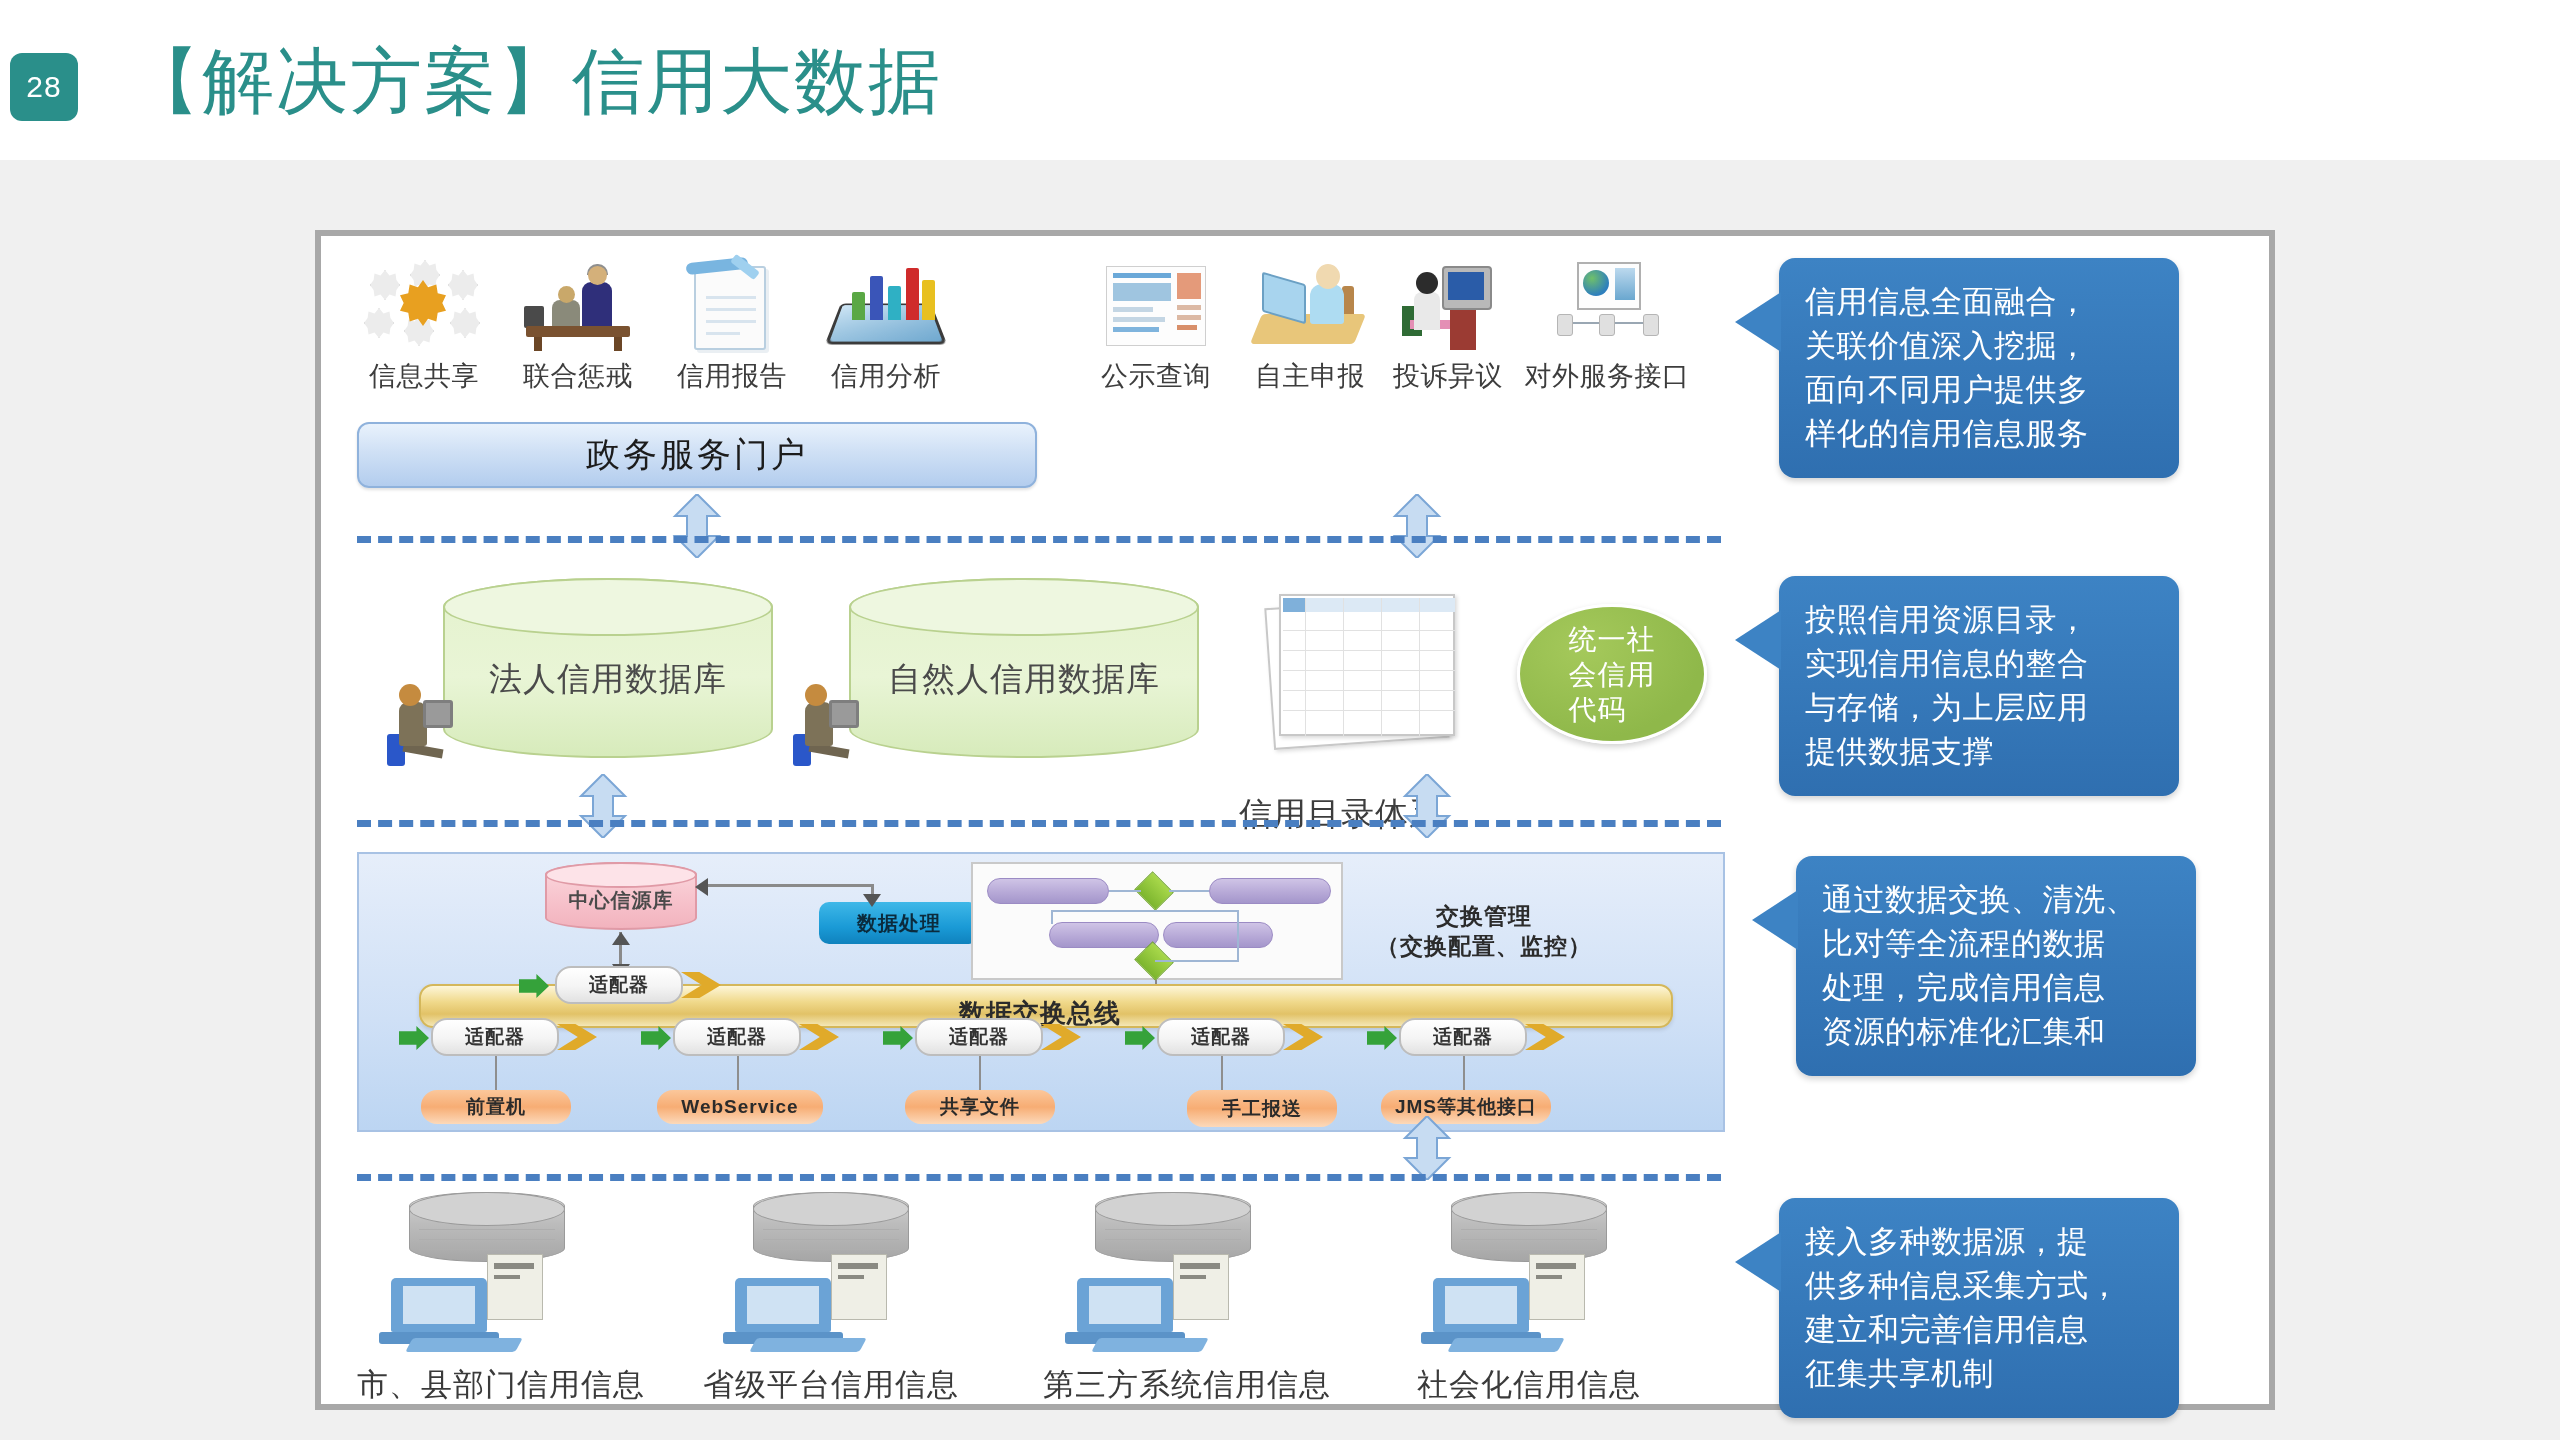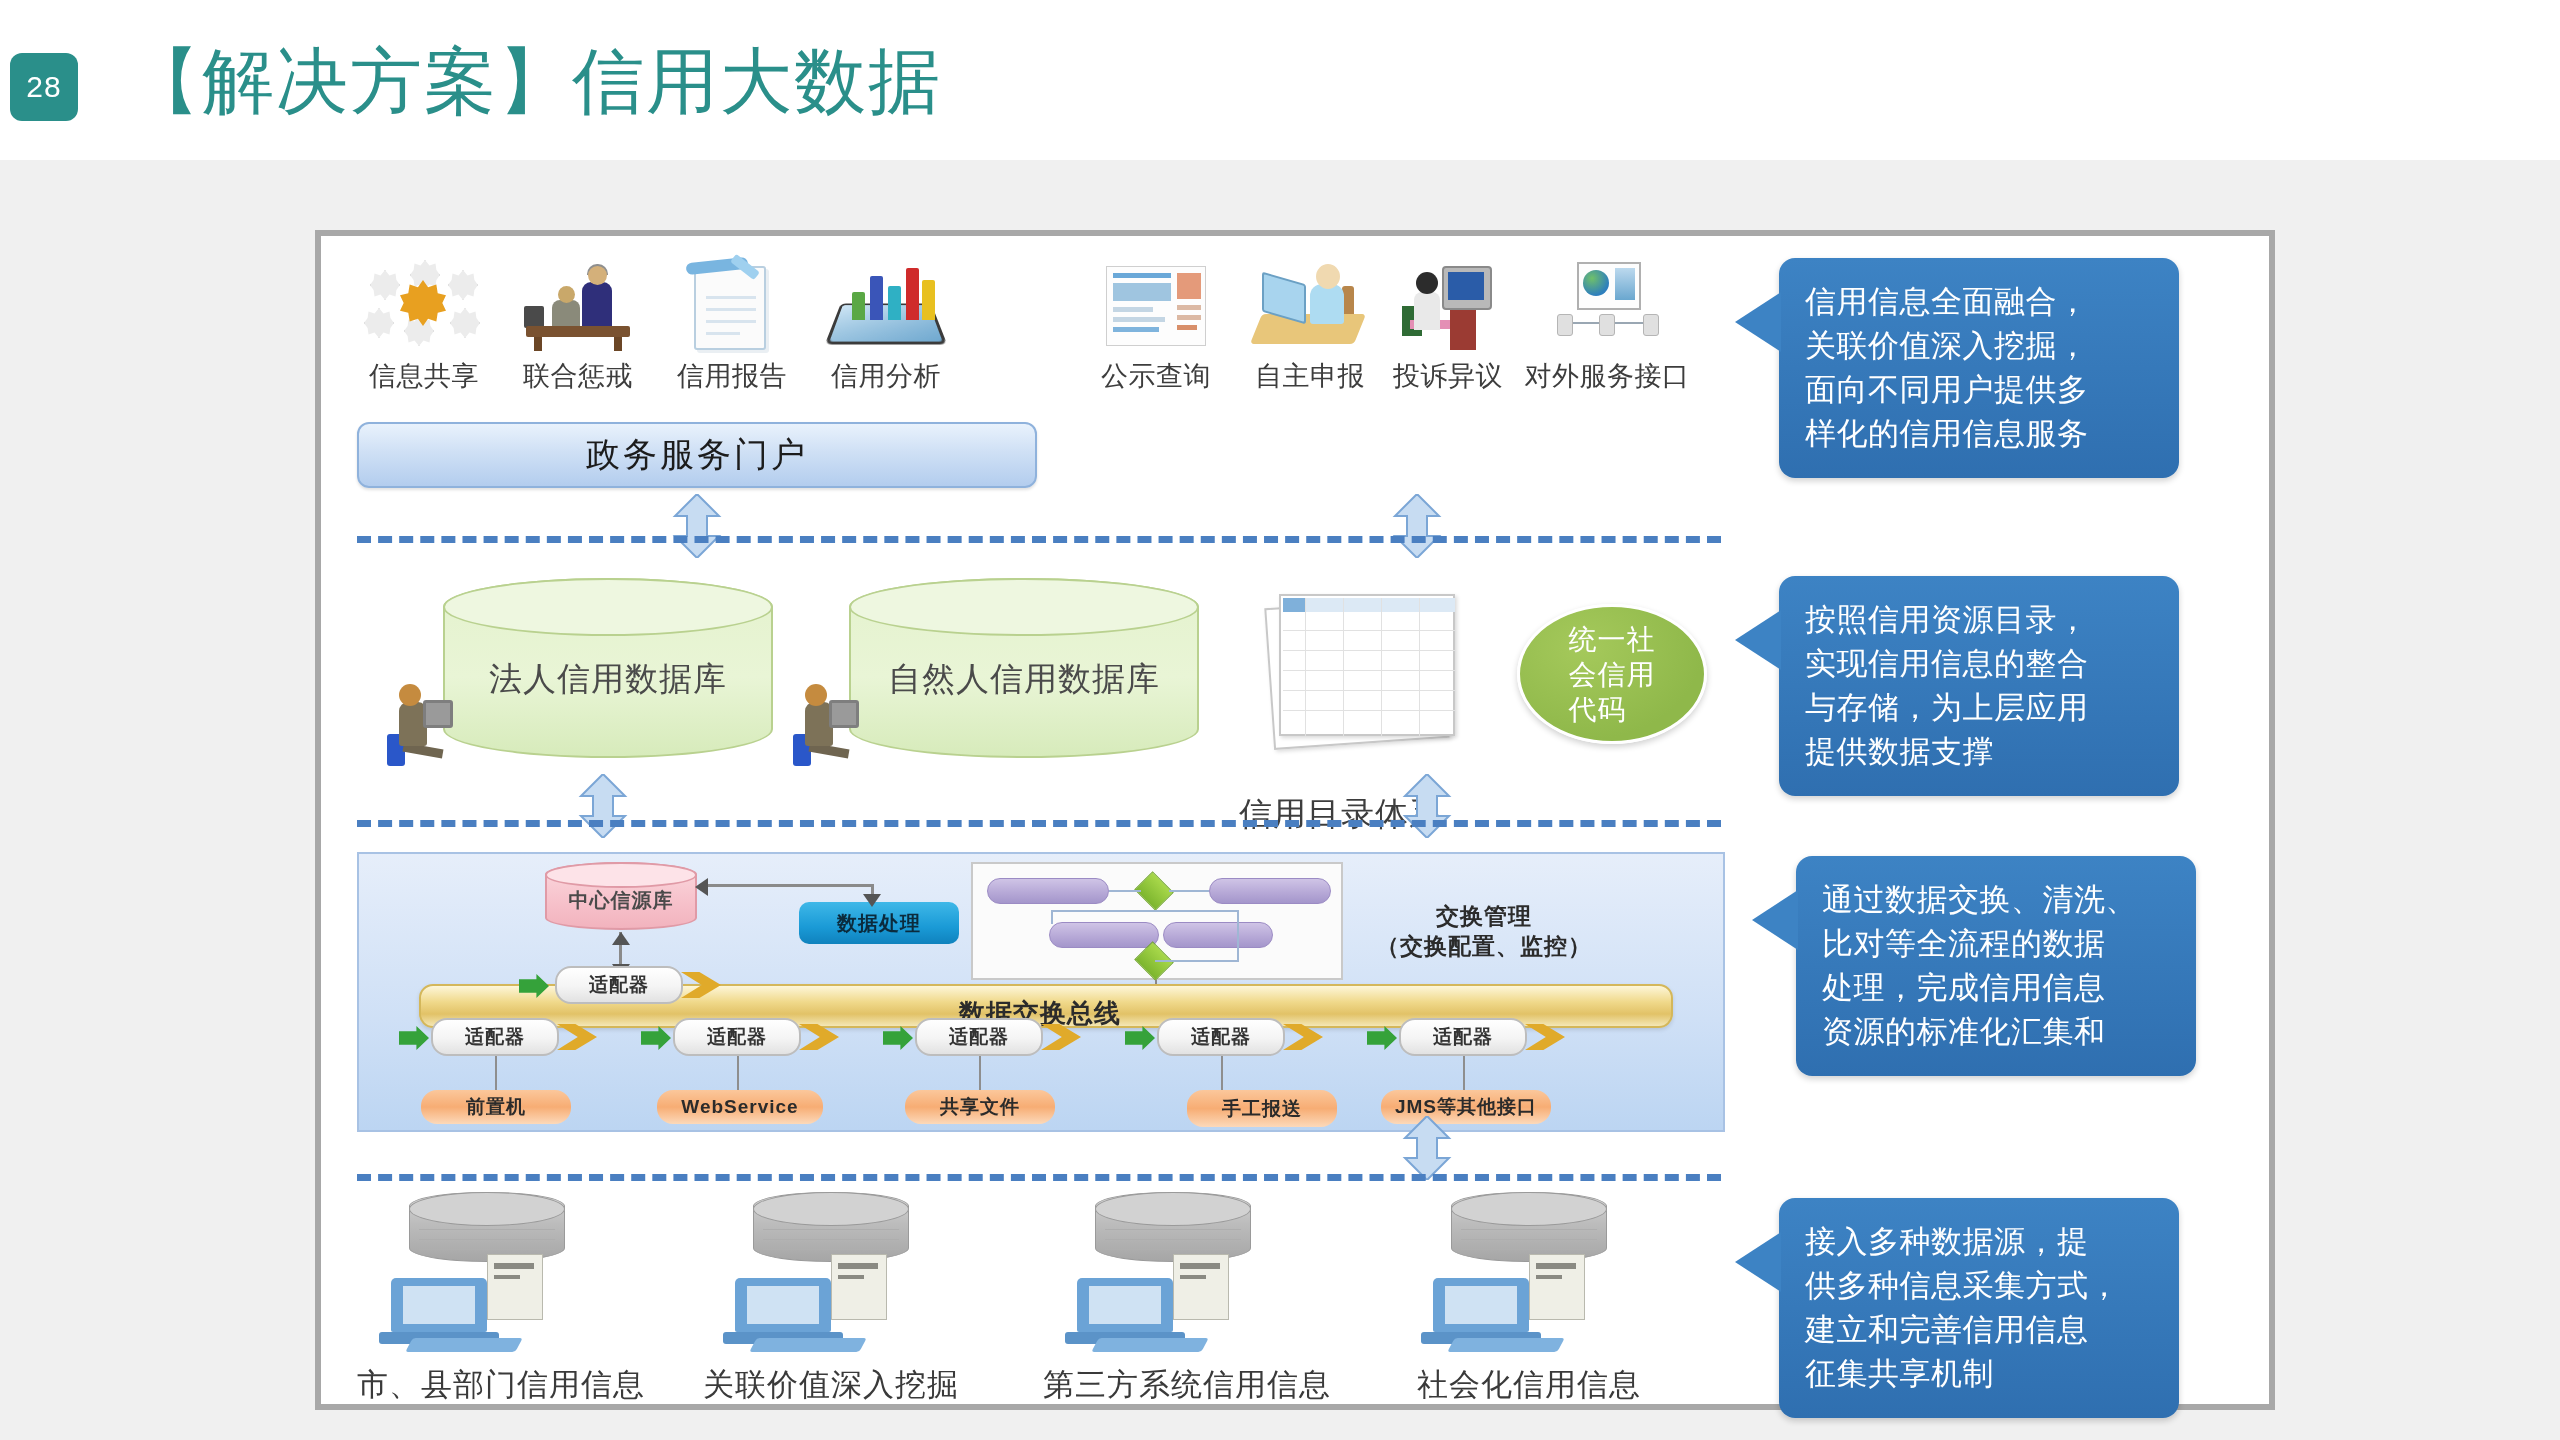--- a/index.html
+++ b/index.html
@@ -266,21 +266,21 @@
     background: linear-gradient(180deg,#fbd9df 0%,#f7c3cc 55%,#f2b3be 100%);
     border: 2px solid #e09aa6;
     border-radius: 50% / 18%;
   }
   .cyl-pink .cyl-top { border-color: #e09aa6; background: #fde3e8; height: 26px; }
   .proc-box {
     position: absolute;
     background: linear-gradient(180deg,#3fb8e8 0%,#1a9ad6 60%,#0f82bd 100%);
     border-radius: 10px;
     display: flex; align-items: center; justify-content: center;
-    color: #0b2b3d; font-size: 20px; letter-spacing: 1px;
+    color: #0b2b3d; font-size: 20px; letter-spacing: 1px; margin-left: 20px;
   }
   .flow-panel {
     position: absolute;
     background: #fbfbfb;
     border: 2px solid #c9c9c9;
   }
   .flow-bar {
     position: absolute;
     background: linear-gradient(180deg,#cfc4e6 0%,#b5a7d6 60%,#a496cb 100%);
     border: 1px solid #9b8bc4;
@@ -657,21 +657,21 @@
         <div class="pc-icon" style="left:18px; top:62px; width:200px; height:92px;">
           <div class="srv-box" style="left:112px; top:0px; width:56px; height:66px;">
             <div class="srv-slot" style="left:6px; top:8px; width:40px; height:6px;"></div>
             <div class="srv-slot" style="left:6px; top:20px; width:26px; height:4px;"></div>
           </div>
           <div class="pc-mon" style="left:16px; top:24px; width:96px; height:54px;"></div>
           <div class="pc-scr" style="left:28px; top:32px; width:72px; height:38px;"></div>
           <div class="pc-base" style="left:4px;  top:78px; width:120px; height:12px;"></div>
           <div class="pc-kb" style="left:34px; top:84px; width:110px; height:14px;"></div>
         </div>
-        <div class="src-caption cn" style="top:172px;">关联价值深入挖掘</div>
+        <div class="src-caption cn" style="top:172px;">省级平台信用信息</div>
       </div>
 
       <div class="src-group" style="left:722px; top:956px;">
         <div class="gray-cyl" style="left:52px; top:0; width:156px; height:70px;">
           <div class="gray-cyl-top"></div>
           <div class="gray-cyl-rib" style="top:36px;"></div>
           <div class="gray-cyl-rib" style="top:46px;"></div>
           <div class="gray-cyl-rib" style="top:56px;"></div>
         </div>
         <div class="pc-icon" style="left:18px; top:62px; width:200px; height:92px;">

